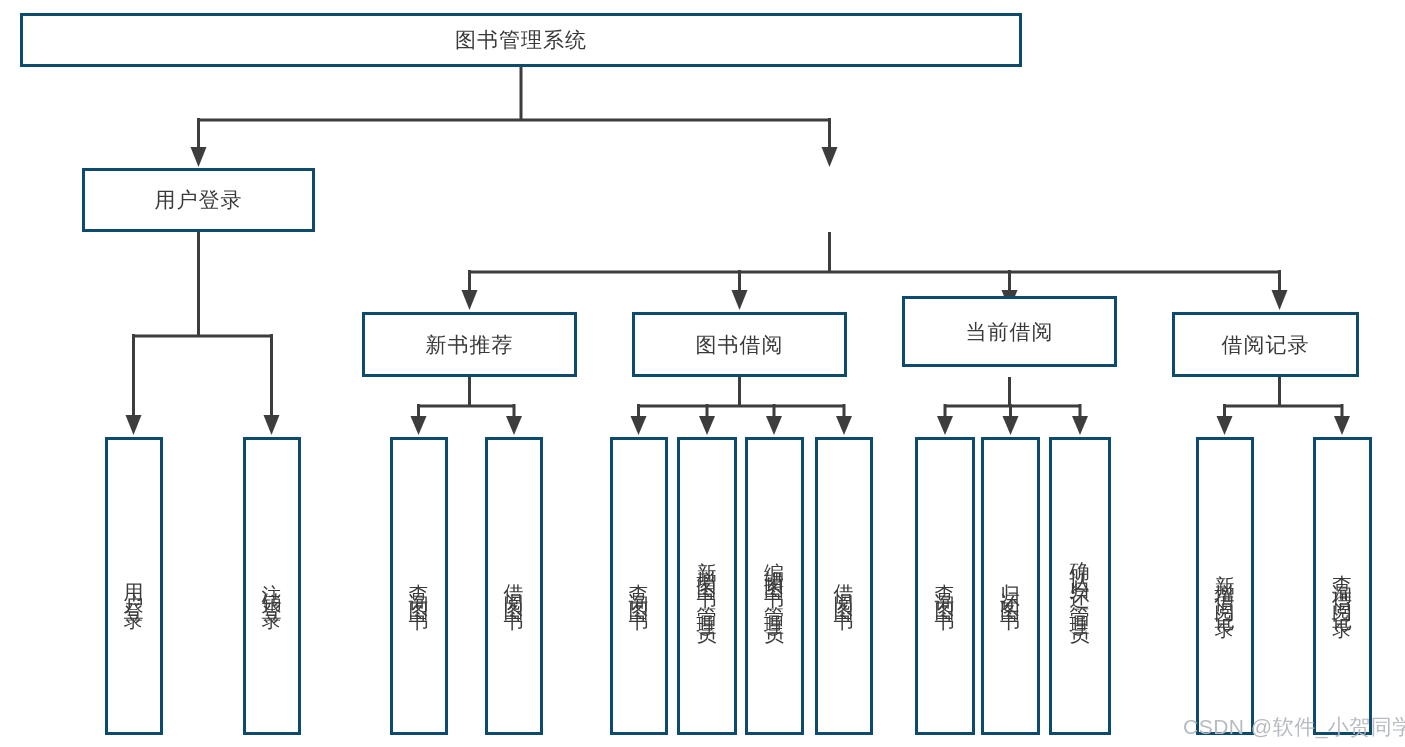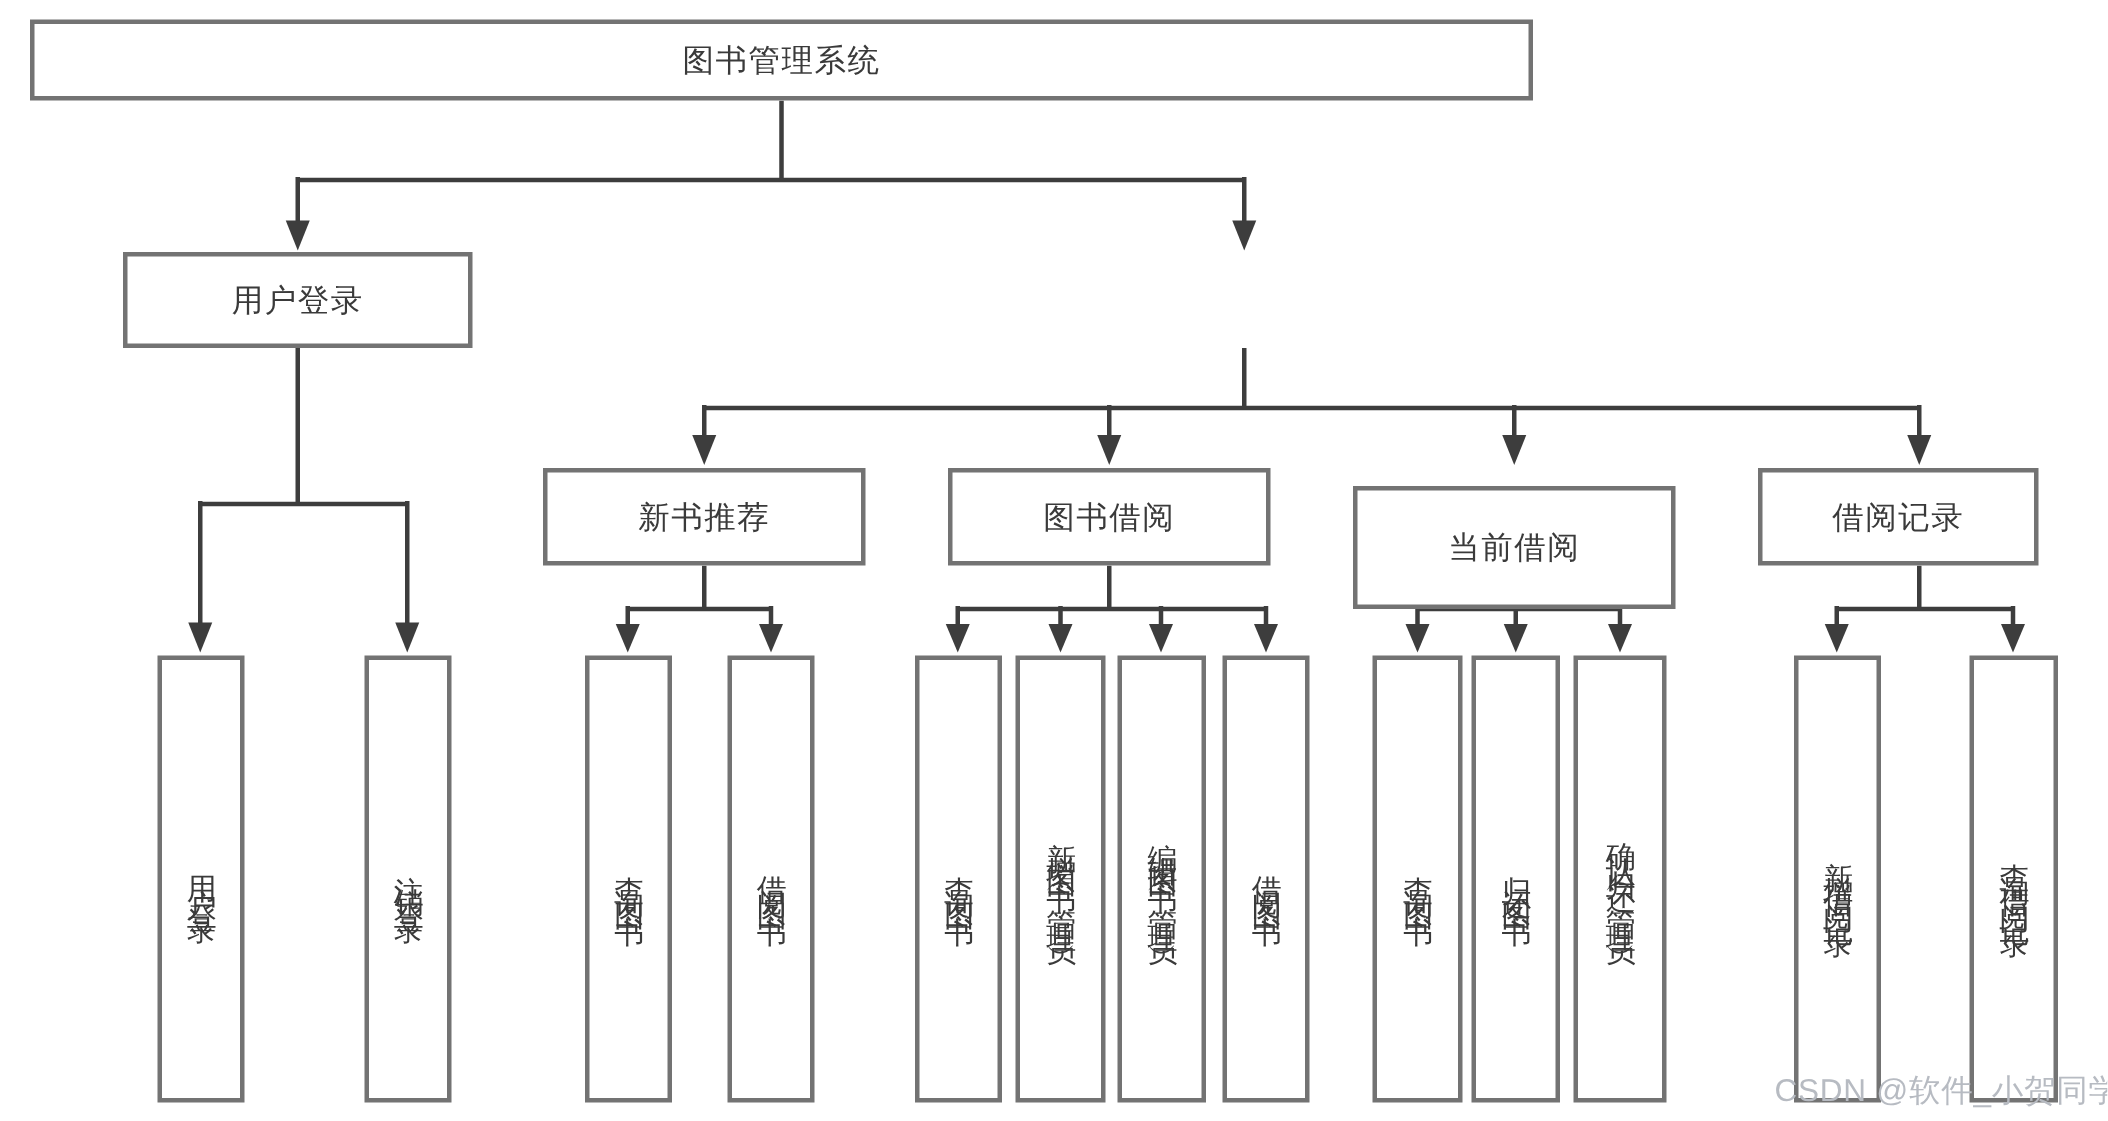--- a/index.html
+++ b/index.html
@@ -13,21 +13,21 @@
     background: #ffffff;
     overflow: hidden;
   }
   .wires {
     position: absolute; left: 0; top: 0;
     width: 1405px; height: 747px;
   }
   .node {
     position: absolute;
     box-sizing: border-box;
-    border: 3px solid #737373;
+    border: 3px solid #0c4a6e;
     background: #ffffff;
     display: flex;
     align-items: center;
     justify-content: center;
     color: #3a3a3a;
     font-size: 21px;
     letter-spacing: 1px;
   }
   .vnode {
     writing-mode: vertical-rl;
@@ -108,21 +108,21 @@
   <div class="node" style="left:82px;top:168px;width:233px;height:64px">
     <span>用户登录</span>
   </div>
 
   <div class="node" style="left:632px;top:312px;width:215px;height:65px">
     <span>图书借阅</span>
   </div>
   <div class="node" style="left:362px;top:312px;width:215px;height:65px">
     <span>新书推荐</span>
   </div>
-  <div class="node" style="left:902px;top:324px;width:215px;height:82px">
+  <div class="node" style="left:902px;top:296px;width:215px;height:71px">
     <span>当前借阅</span>
   </div>
   <div class="node" style="left:1172px;top:312px;width:187px;height:65px">
     <span>借阅记录</span>
   </div>
 
   <div class="node vnode" style="left:105px;top:437px;width:58px;height:298px">
     <span>用户登录</span>
   </div>
   <div class="node vnode" style="left:243px;top:437px;width:58px;height:298px">

